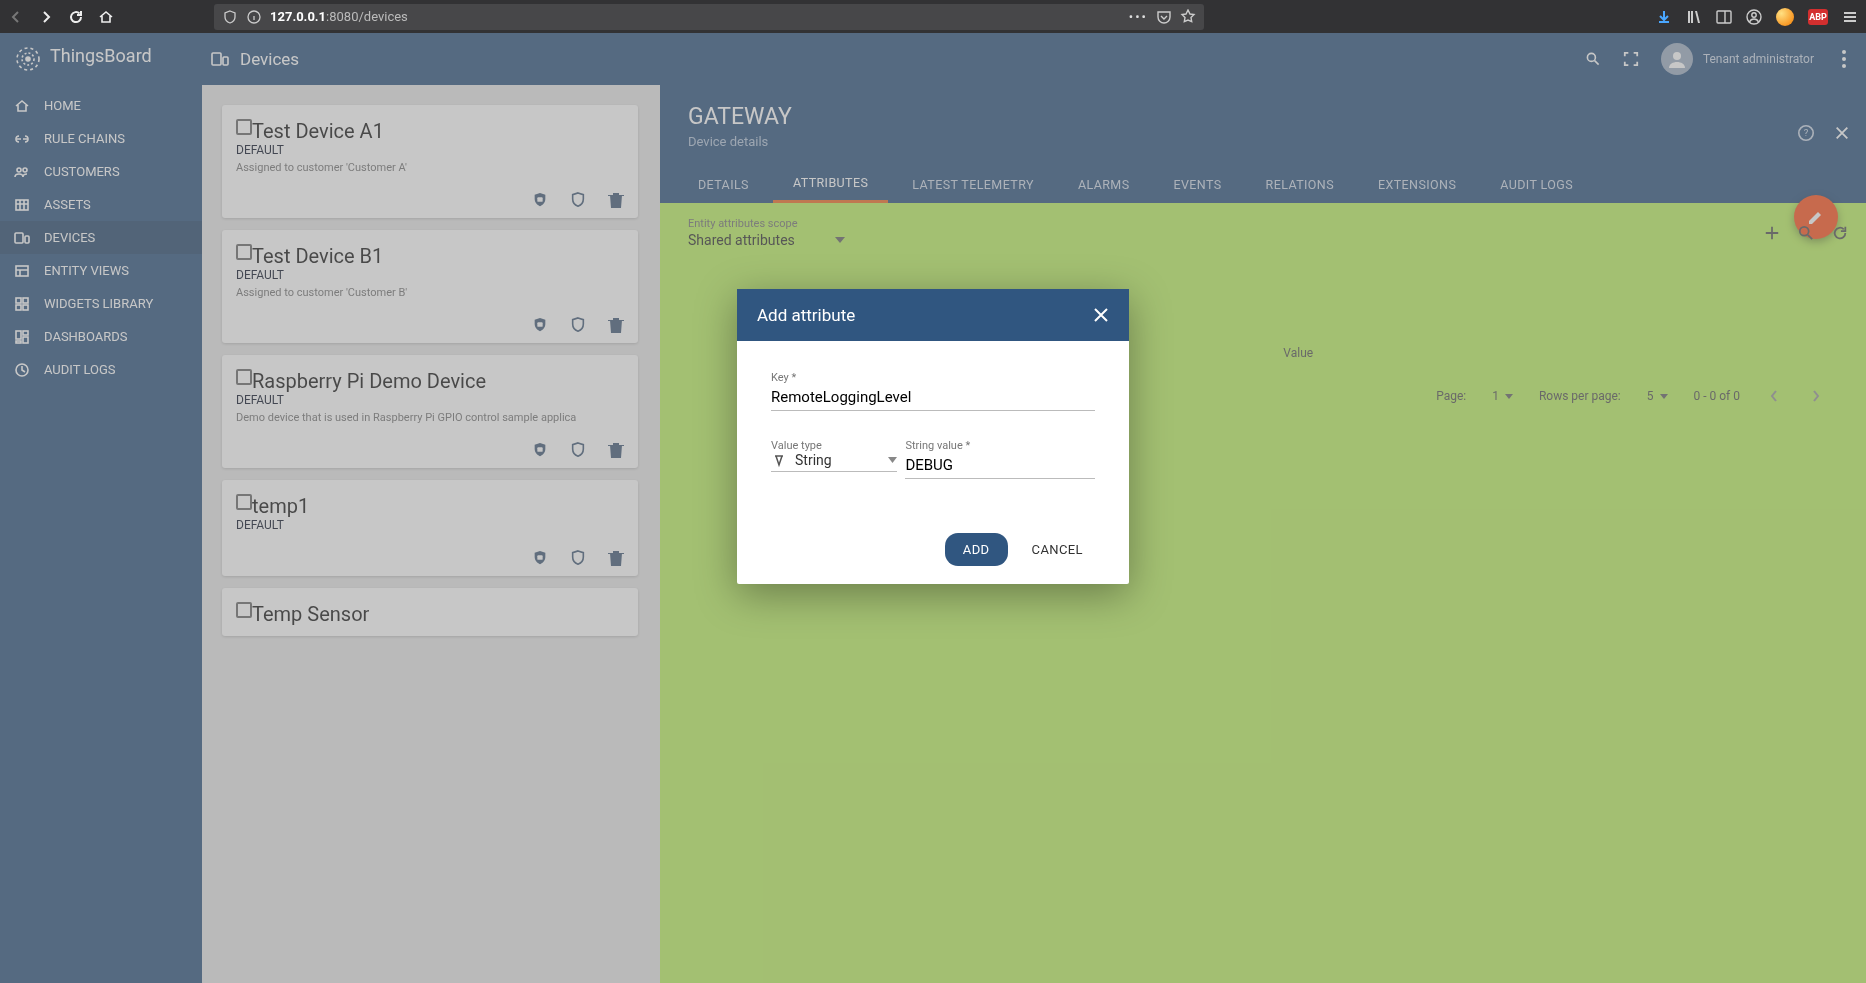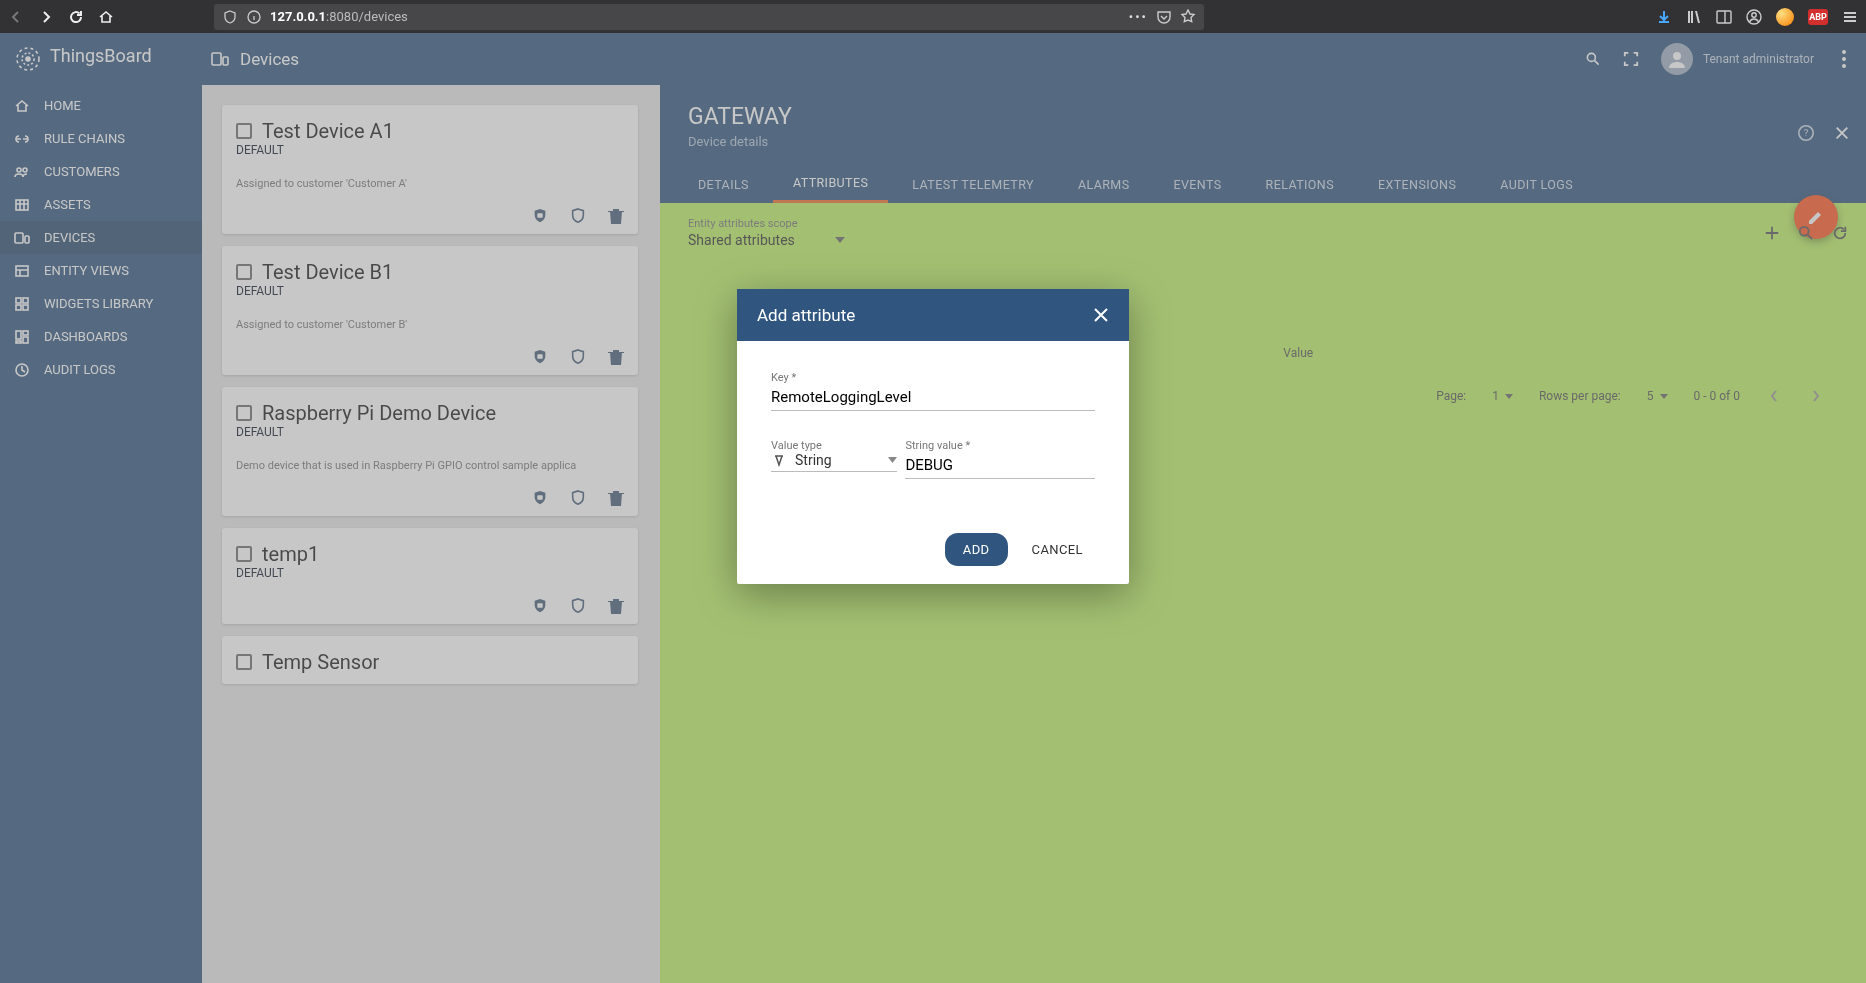--- a/index.html
+++ b/index.html
@@ -34,25 +34,25 @@
 .top-right{margin-left:auto;display:flex;align-items:center;gap:22px}
 .avatar{width:32px;height:32px;border-radius:50%;background:#9eafc3;display:flex;align-items:center;justify-content:center}
 .main-row{flex:1;display:flex;overflow:hidden;position:relative}
 .sidebar{width:202px;background:var(--bg-sidebar);color:#fff;padding-top:4px}
 .side-item{display:flex;align-items:center;gap:14px;height:33px;padding:0 14px;font-size:13px;cursor:pointer}
 .side-item.active{background:var(--bg-sidebar-active)}
 .content{flex:1;background:var(--bg-main);position:relative;overflow:hidden}
 
 .cards-col{position:absolute;left:20px;top:20px;width:416px;display:flex;flex-direction:column;gap:12px}
 .card{background:#fff;border-radius:3px;box-shadow:0 1px 3px rgba(0,0,0,0.18);padding:14px 14px 10px 14px}
-.card-h{display:flex;align-items:center;gap:10px}
+.card-h{display:flex;align-items:flex-start;}
 .chk{width:16px;height:16px;border:2px solid #6c6c6c;border-radius:2px}
 .card-title{font-size:20px;color:#1a1a1a}
 .card-sub{font-size:12px;color:#0f172a;margin-top:0}
-.card-desc{font-size:11px;color:#777;margin-top:20px}
+.card-desc{font-size:11px;color:#777;margin-top:4px}
 .card-actions{display:flex;gap:22px;justify-content:flex-end;margin-top:18px;color:#465e7a}
 
 .panel{position:absolute;left:458px;right:0;top:0;bottom:0;background:#bef264}
 .panel-head{background:var(--bg-topbar);color:#fff;padding:18px 28px 10px 28px;position:relative;height:118px}
 .panel-title{font-size:23px;font-weight:400}
 .panel-sub{font-size:13px;color:var(--txt-muted);margin-top:4px}
 .panel-x{position:absolute;right:16px;top:40px;display:flex;gap:20px;align-items:center}
 .tabs{position:absolute;bottom:0;left:0;right:0;display:flex;align-items:flex-end;height:38px;padding:0 18px;gap:4px}
 .tab{padding:0 20px;height:38px;display:flex;align-items:center;font-size:12.5px;letter-spacing:.4px;color:#cfd9e6;cursor:pointer;text-align:center}
 .tab.active{color:#fff;border-bottom:3px solid var(--tab-active)}

